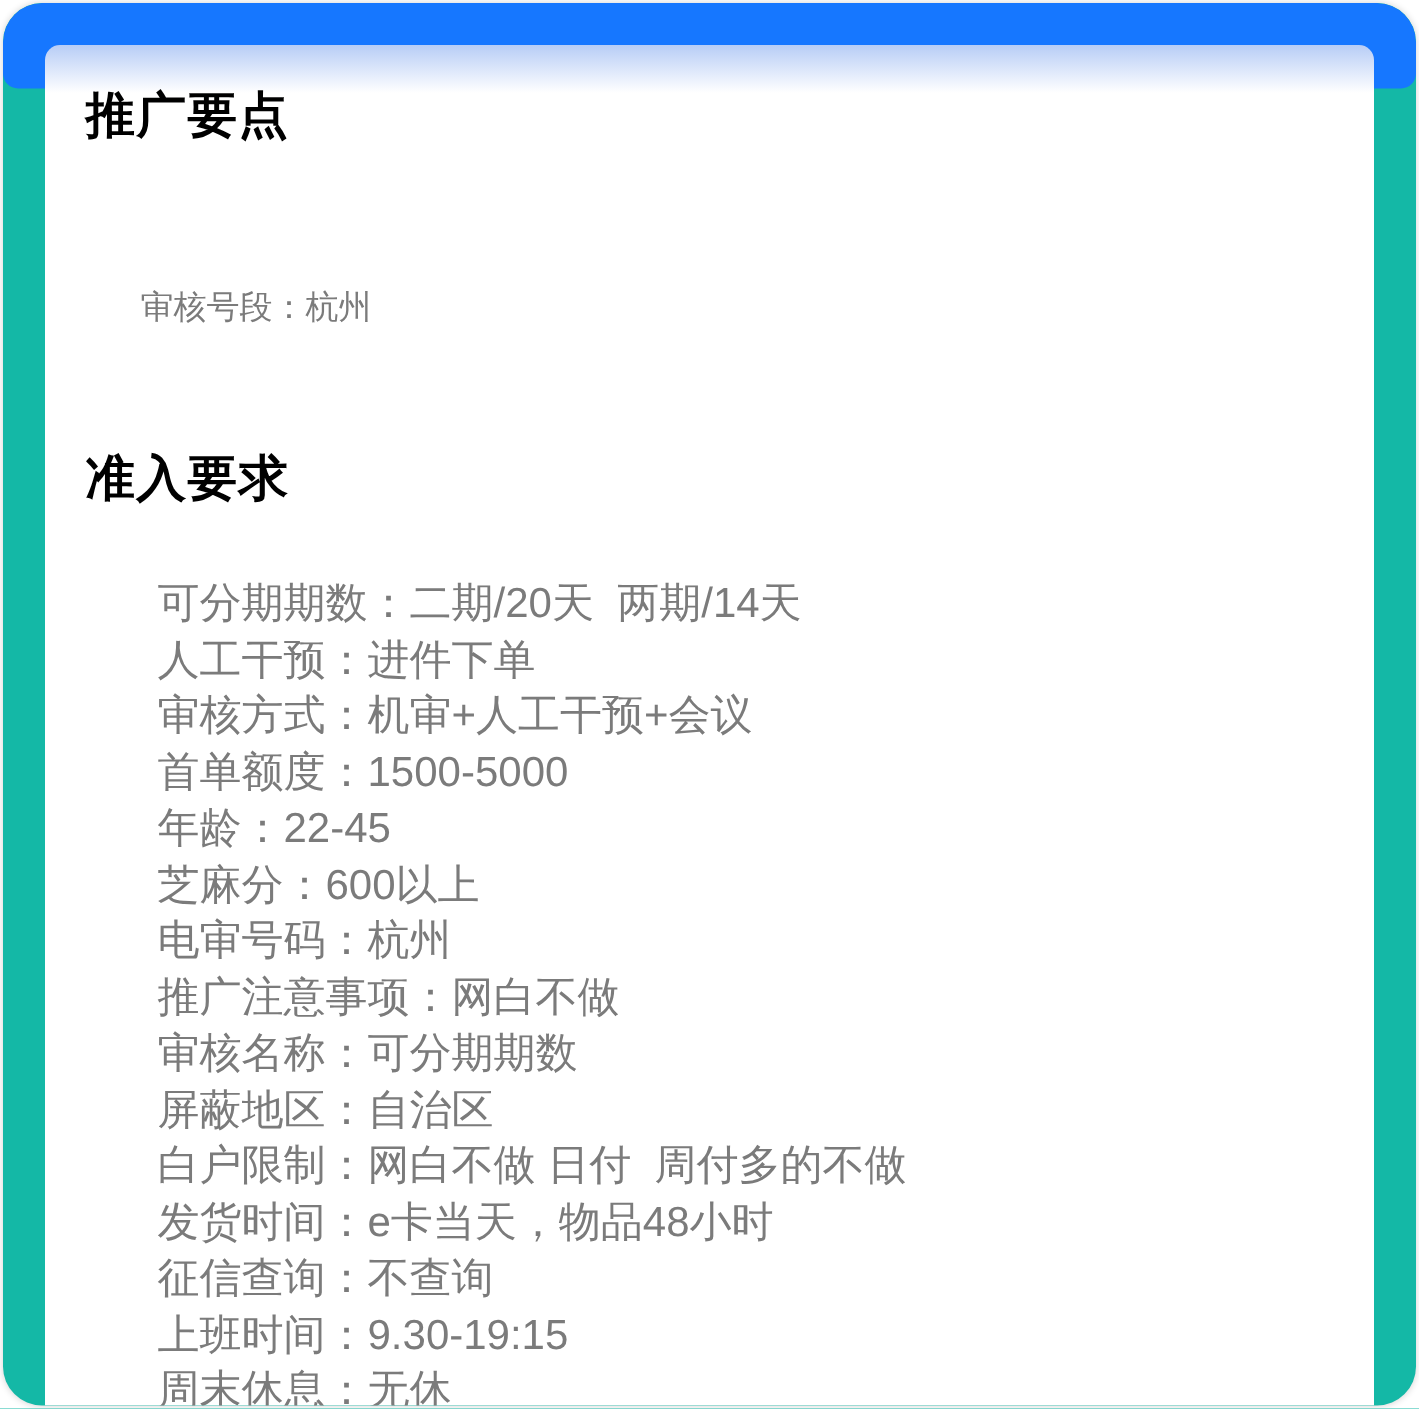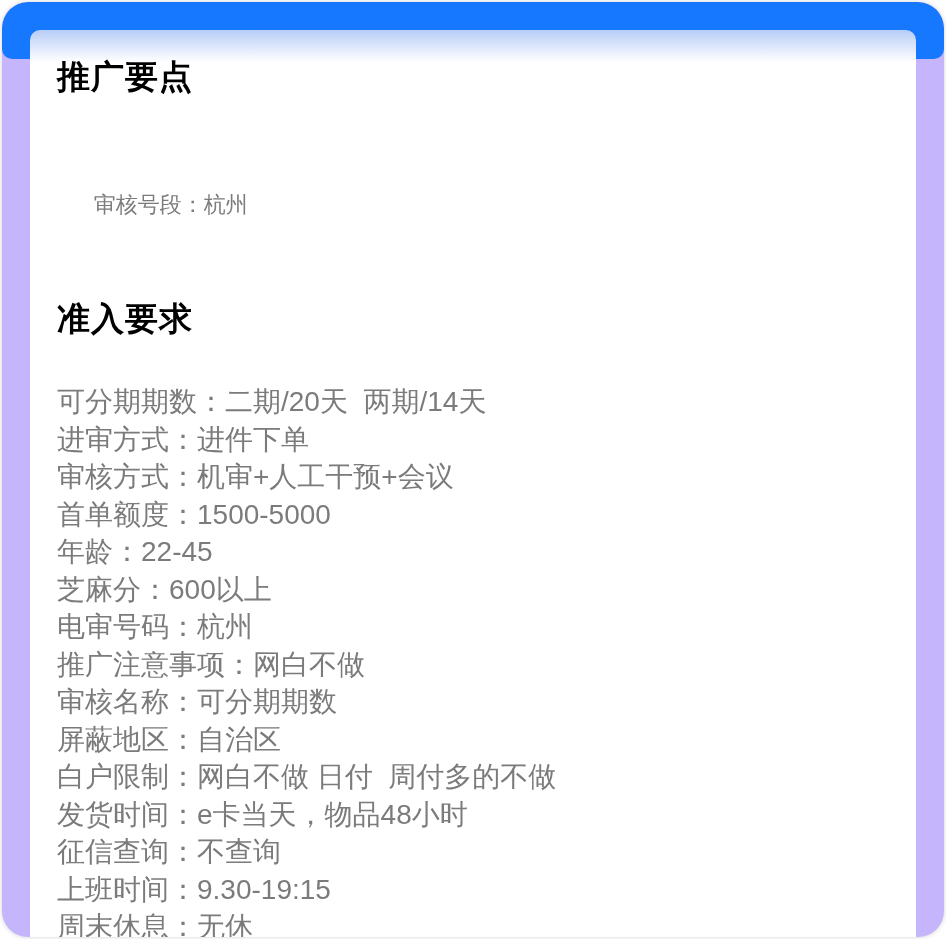--- a/index.html
+++ b/index.html
@@ -13,21 +13,21 @@
   body{
     width:946px;height:939px;
     background:#ffffff;
     font-family:"Liberation Sans","DejaVu Sans",sans-serif;
     position:relative;
     overflow:hidden;
   }
   .card{
     position:absolute;
     left:2px;top:2px;right:2px;bottom:2px;
-    background:#c4b5fd;
+    background:#14b8a6;
     border-radius:26px;
     box-shadow:0 0 5px rgba(0,0,0,0.18);
     overflow:hidden;
   }
   .blue-band{
     position:absolute;
     top:0;left:0;right:0;
     height:57px;
     background:var(--accent);
     border-radius:26px 26px 10px 10px;
@@ -58,41 +58,42 @@
     margin-top:38px;
   }
   .req-list{
     margin-top:44px;
     font-size:28px;
     line-height:37.5px;
     color:var(--body-text);
   }
   .req-row{
     white-space:pre-wrap;
+    margin-left:48px;
   }
 </style>
 </head>
 <body>
 
 <div class="card">
   <div class="blue-band"></div>
   <div class="inner-panel">
 
     <h1 class="section-title">推广要点</h1>
 
     <div class="meta-line">
       <span class="req-label">审核号段</span><span class="req-colon">：</span><span class="req-value">杭州</span>
     </div>
 
     <h2 class="section-title requirements-title">准入要求</h2>
 
     <div class="req-list">
   <div class="req-row"><span class="req-label">可分期期数</span><span class="req-colon">：</span><span class="req-value">二期/20天  两期/14天</span></div>
 
-  <div class="req-row"><span class="req-label">进审方式</span><span class="req-colon">：</span><span class="req-value">进件下单</span></div>
+  <div class="req-row"><span class="req-label">人工干预</span><span class="req-colon">：</span><span class="req-value">进件下单</span></div>
 
   <div class="req-row"><span class="req-label">审核方式</span><span class="req-colon">：</span><span class="req-value">机审+人工干预+会议</span></div>
 
   <div class="req-row"><span class="req-label">首单额度</span><span class="req-colon">：</span><span class="req-value">1500-5000</span></div>
 
   <div class="req-row"><span class="req-label">年龄</span><span class="req-colon">：</span><span class="req-value">22-45</span></div>
 
   <div class="req-row"><span class="req-label">芝麻分</span><span class="req-colon">：</span><span class="req-value">600以上</span></div>
 
   <div class="req-row"><span class="req-label">电审号码</span><span class="req-colon">：</span><span class="req-value">杭州</span></div>

